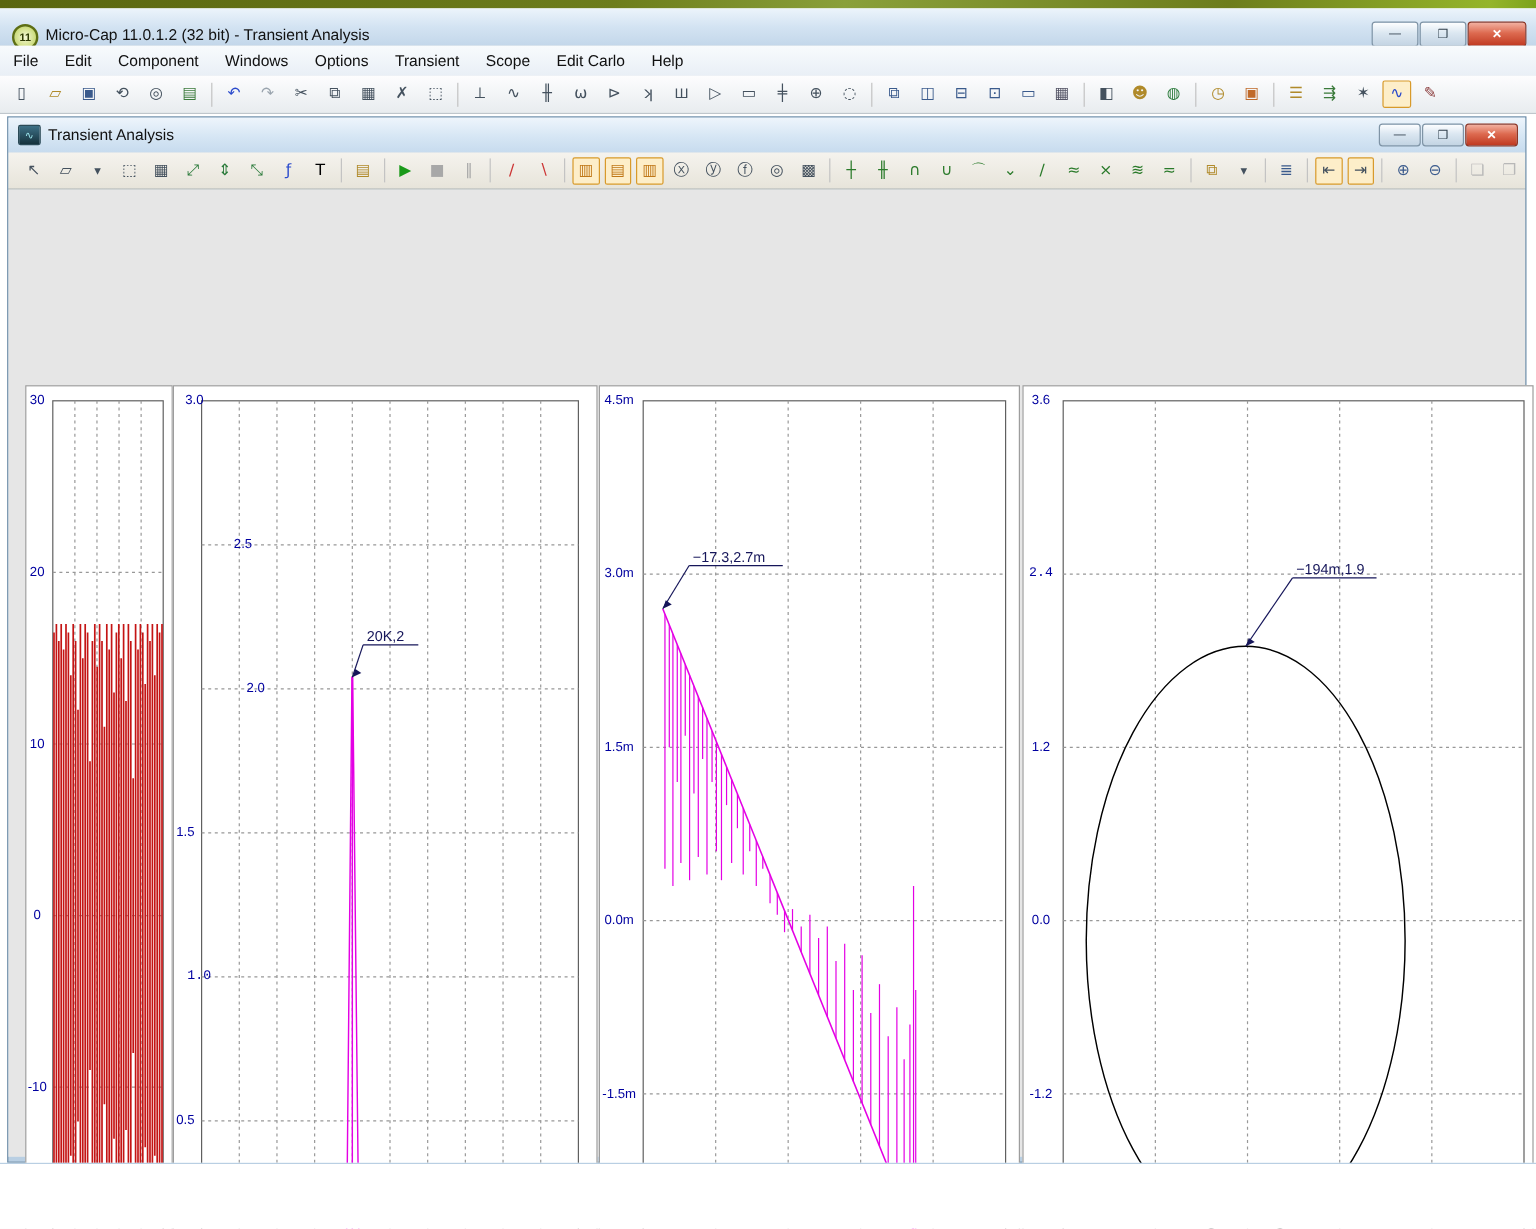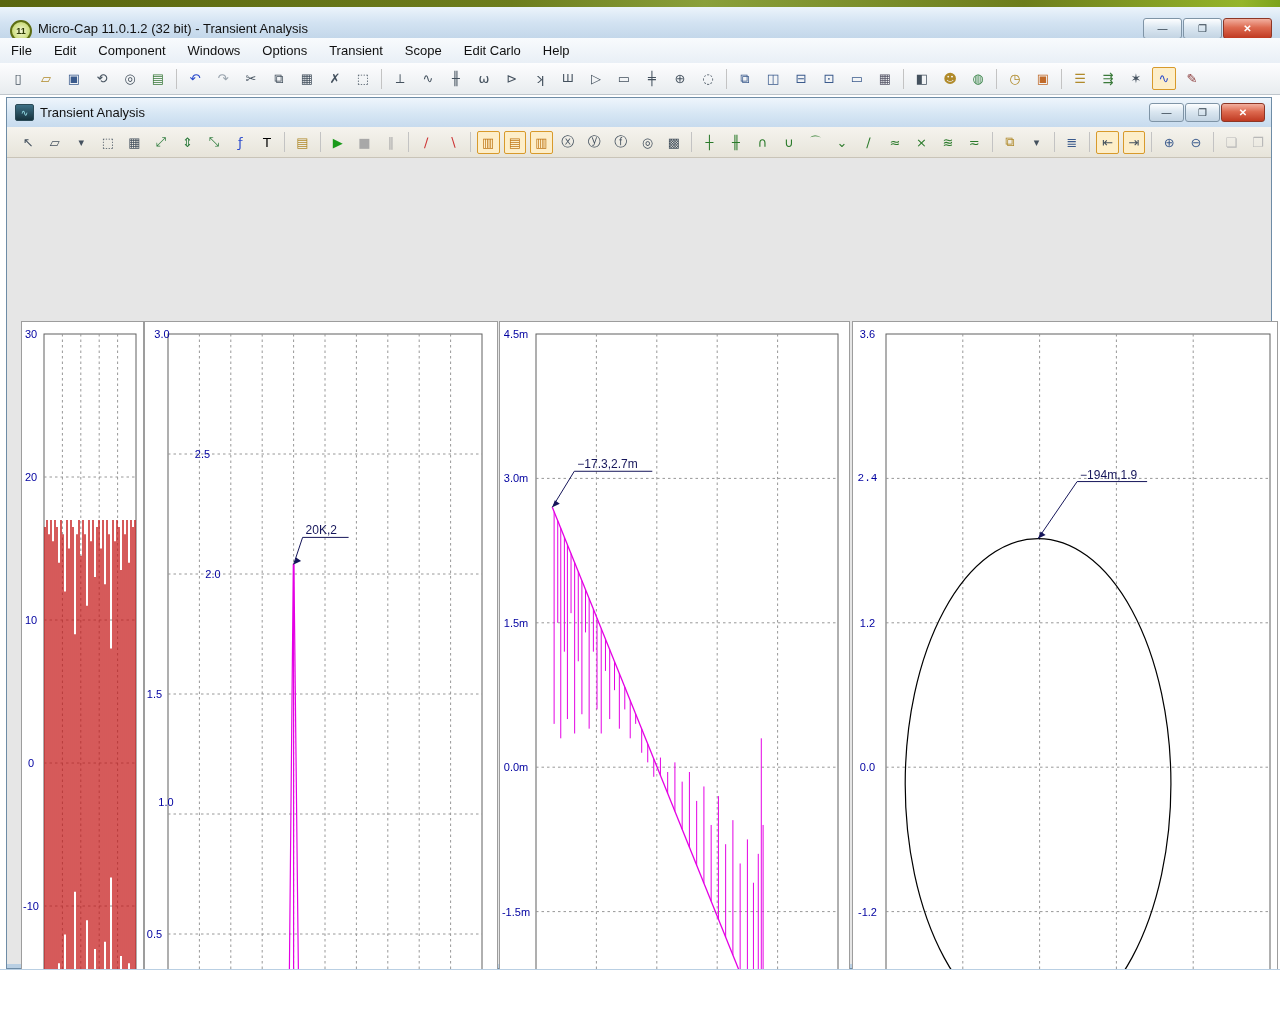--- a/index.html
+++ b/index.html
@@ -284,21 +284,21 @@
         <line x1="148.60000000000002" y1="732" x2="148.60000000000002" y2="242.4" stroke="#e400e4" stroke-width="1.2"></line>
         <line x1="148.60000000000002" y1="242.4" x2="157.60000000000002" y2="215.4" stroke="#16165a" stroke-width="1"></line>
         <line x1="157.60000000000002" y1="215.4" x2="203.60000000000002" y2="215.4" stroke="#16165a" stroke-width="1"></line>
         <path d="M 148.60000000000002 242.4 l 2.5 -7 l 5 3.5 z" fill="#16165a"></path>
         <text x="160.60000000000002" y="212.4" fill="#16165a" font-size="12px" font-family="Liberation Sans, sans-serif">20K,2</text>
       </svg>
       <span class="yt" style="left: 0px; width: 34px; top: 6px;">3.0</span>
       <span class="yt" style="left: 0px; width: 19px; top: 126px; padding-left: 48px;">2.5</span>
       <span class="yt" style="left: 0px; width: 40px; top: 246px; margin-left: 48px;">2.0</span>
       <span class="yt" style="left: 0px; width: 19px; top: 366px;">1.5</span>
-      <span class="yt" style="left: 0px; width: 42px; top: 474px;">1.0</span>
+      <span class="yt" style="left: 0px; width: 42px; top: 486px; font-family: Liberation Mono, monospace;">1.0</span>
       <span class="yt" style="left: 0px; width: 19px; top: 606px;">0.5</span>
     </section>
   <section class="panel" id="panel-2" style="left: 492px; top: 163px; width: 349px; height: 797px;">
       <svg width="349" height="797">
         <rect x="36" y="12" width="302" height="722" fill="#fff" stroke="#606060" stroke-width="1"></rect>
         <line x1="96.4" y1="12" x2="96.4" y2="734" stroke="#989898" stroke-width="1" stroke-dasharray="2.5,3"></line>
         <line x1="156.8" y1="12" x2="156.8" y2="734" stroke="#989898" stroke-width="1" stroke-dasharray="2.5,3"></line>
         <line x1="217.2" y1="12" x2="217.2" y2="734" stroke="#989898" stroke-width="1" stroke-dasharray="2.5,3"></line>
         <line x1="277.6" y1="12" x2="277.6" y2="734" stroke="#989898" stroke-width="1" stroke-dasharray="2.5,3"></line>
         <line x1="36" y1="156.4" x2="338" y2="156.4" stroke="#989898" stroke-width="1" stroke-dasharray="2.5,3"></line>

